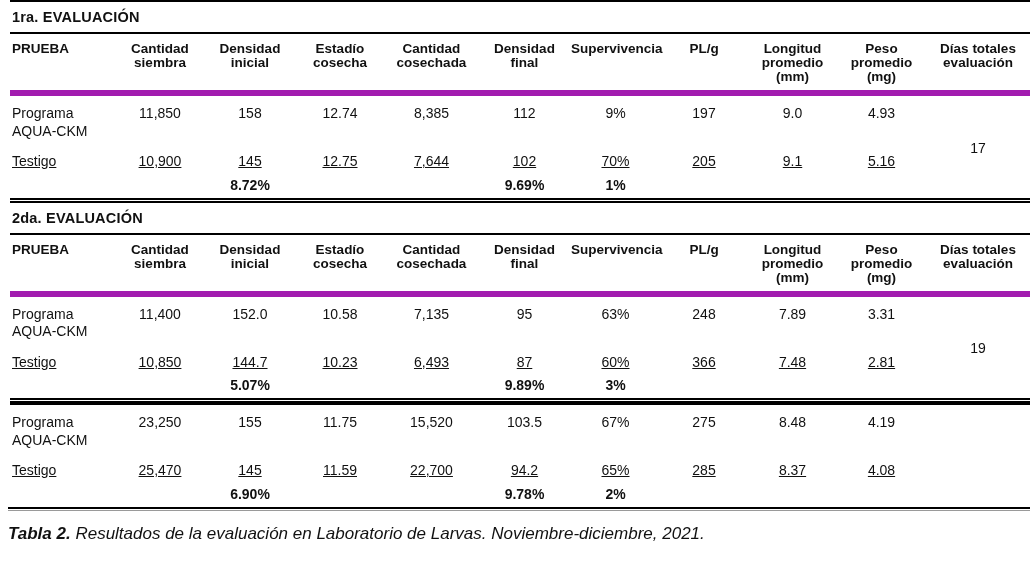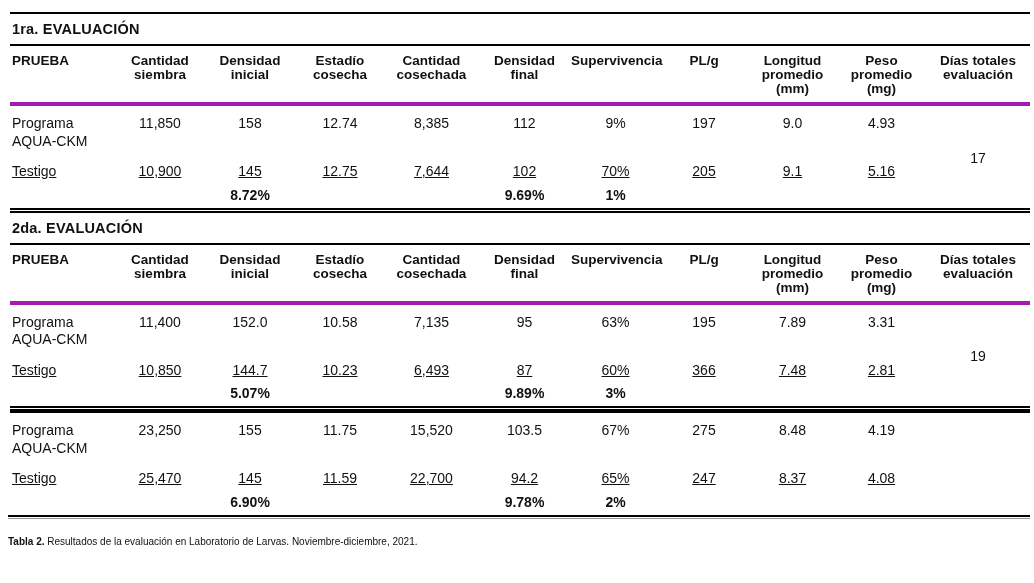--- a/index.html
+++ b/index.html
@@ -1,18 +1,18 @@
 <!DOCTYPE html>
 <html><head>
 <meta charset="utf-8">
 <style>
   html,body{margin:0;padding:0;background:#fff;}
   .sheet{
     width:1034px;height:583px;box-sizing:border-box;
-    padding-top:12px;background:#ffffff;overflow:hidden;
+    padding-top:0;background:#ffffff;overflow:hidden;
     font-family:"Liberation Sans","DejaVu Sans",sans-serif;
     color:#111;
   }
   .rule{height:0;border-top:2px solid #000;margin-left:10px;width:1020px;}
   .rule-double{height:1px;border-top:2px solid #000;border-bottom:2px solid #000;margin-left:10px;width:1020px;}
   .rule-bottom{height:1px;border-top:2px solid #000;border-bottom:1px solid #9a9a9a;margin-left:8px;width:1022px;}
   .sec-title{
     font-size:14.5px;font-weight:bold;letter-spacing:.2px;
     margin:6px 0 6px 12px;line-height:18px;
   }
@@ -20,35 +20,35 @@
     border-collapse:collapse;table-layout:fixed;
     margin-left:10px;width:1020px;
   }
   .tbl col.c1{width:105px}.tbl col.c2{width:90px}.tbl col.c3{width:90px}
   .tbl col.c4{width:90px}.tbl col.c5{width:93px}.tbl col.c6{width:93px}
   .tbl col.c7{width:89px}.tbl col.c8{width:88px}.tbl col.c9{width:89px}
   .tbl col.c10{width:89px}.tbl col.c11{width:104px}
   .tbl th{
     font-size:13.5px;font-weight:bold;line-height:14px;
     text-align:center;vertical-align:top;padding:8px 0 6px;
-    border-bottom:4px solid #a21caf;
+    border-bottom:6px solid #a21caf;
   }
   .tbl th.c-prueba{text-align:left;padding-left:2px;}
   .tbl th span{display:block;text-align:center;}
   .tbl td{
     font-size:14px;line-height:17px;vertical-align:top;text-align:center;
     padding:0;
   }
   .tbl td.c-prueba{text-align:left;padding-left:2px;line-height:17.5px;}
   .tbl tr.r-main td{padding-top:9px;padding-bottom:6px;}
   .tbl tr.r-sub td{padding-top:7px;padding-bottom:4px;text-decoration:underline;}
   .tbl tr.r-diff td{padding-top:2px;padding-bottom:4px;font-weight:bold;}
   .tbl td.c-dias{vertical-align:middle;padding-bottom:14px;}
   .lbl2{display:block;}
-  .caption{font-size:10px;margin:14px 0 0 8px;line-height:17px;}
+  .caption{font-size:17px;margin:14px 0 0 8px;line-height:17px;font-style:italic;}
   .caption b{font-weight:bold;}
 </style>
 </head>
 <body>
 
 <div class="sheet">
 
   <div class="rule"></div>
 
   <div class="sec-title">1ra. EVALUACIÓN</div>
@@ -218,21 +218,21 @@
         <td class="c-prueba">
             <span class="lbl2">Programa</span>
             <span class="lbl2">AQUA-CKM</span>
           </td>
         <td>11,400</td>
         <td>152.0</td>
         <td>10.58</td>
         <td>7,135</td>
         <td>95</td>
         <td>63%</td>
-        <td>195</td>
+        <td>248</td>
         <td>7.89</td>
         <td>3.31</td>
         <td class="c-dias" rowspan="3">19</td>
       </tr>
       <tr class="r-sub">
         <td class="c-prueba">Testigo</td>
         <td>10,850</td>
         <td>144.7</td>
         <td>10.23</td>
         <td>6,493</td>
@@ -293,21 +293,21 @@
         <td class="c-dias" rowspan="3"></td>
       </tr>
       <tr class="r-sub">
         <td class="c-prueba">Testigo</td>
         <td>25,470</td>
         <td>145</td>
         <td>11.59</td>
         <td>22,700</td>
         <td>94.2</td>
         <td>65%</td>
-        <td>247</td>
+        <td>285</td>
         <td>8.37</td>
         <td>4.08</td>
       </tr>
       <tr class="r-diff">
         <td></td>
         <td></td>
         <td>6.90%</td>
         <td></td>
         <td></td>
         <td>9.78%</td>

